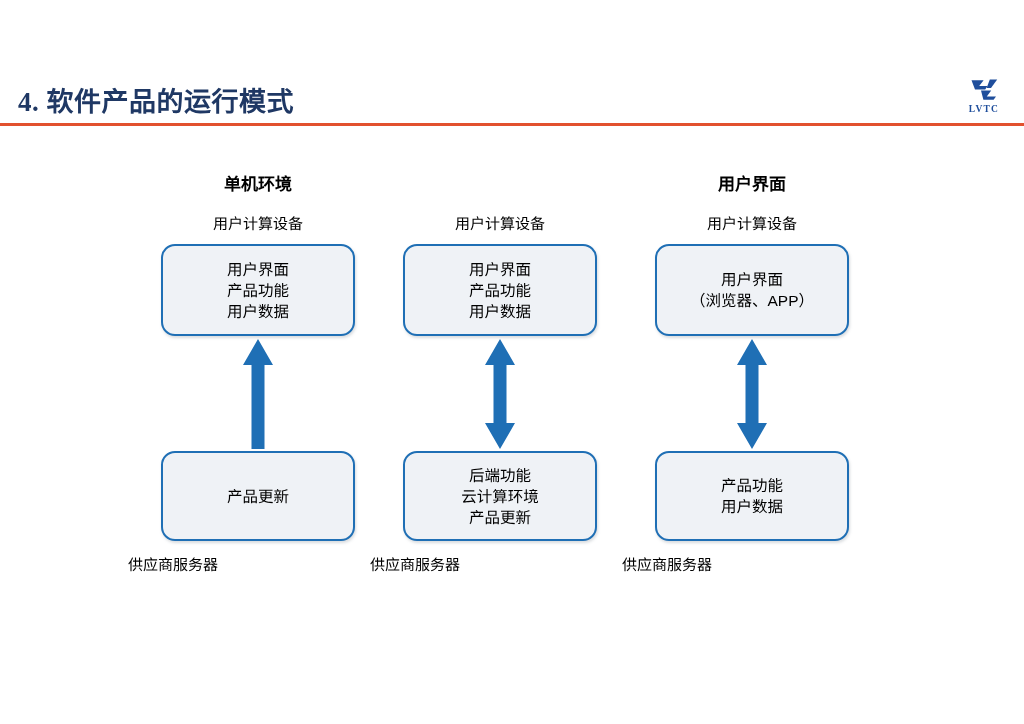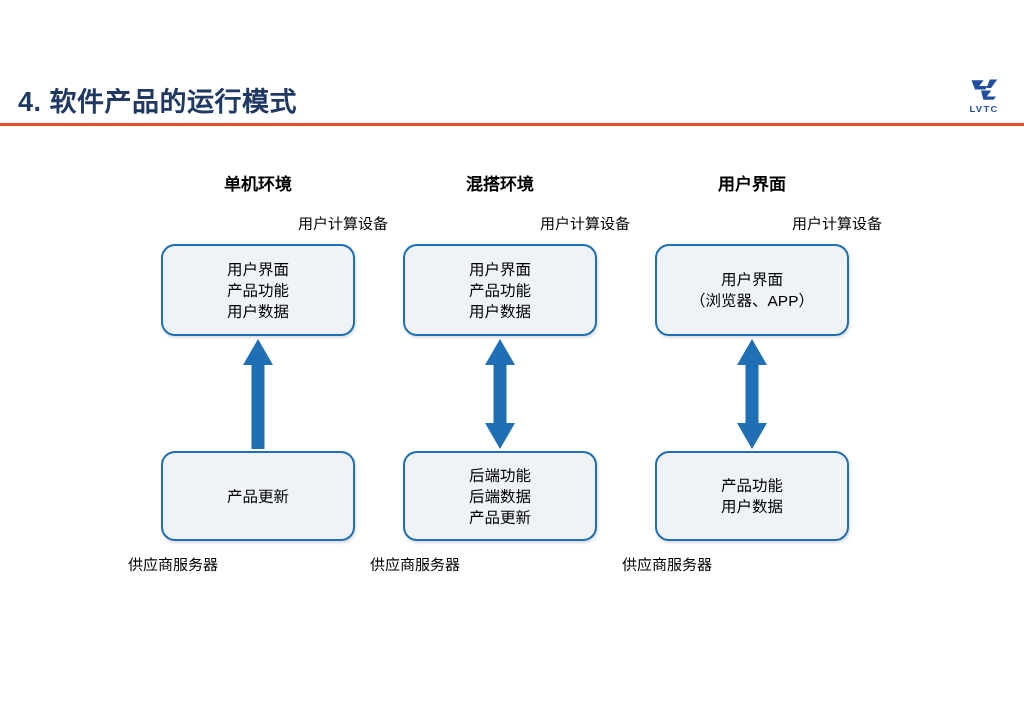--- a/index.html
+++ b/index.html
@@ -13,21 +13,21 @@
     position: relative;
     overflow: hidden;
     font-family: "Liberation Sans", "DejaVu Sans", sans-serif;
     color: #000000;
   }
 
   
   #slide-header {
     position: absolute;
     left: 0; top: 0;
-    width: 1024px; height: 130px;
+    width: 1024px; height: 130px; font-family: Liberation Serif, serif;
   }
   #page-title {
     position: absolute;
     left: 18px;
     top: 80px;
     font-size: 27px;
     font-weight: bold;
     color: #1F3864;
     letter-spacing: 0.5px;
     white-space: nowrap;
@@ -94,21 +94,21 @@
     font-size: 17px;
     font-weight: bold;
     color: #000000;
     white-space: nowrap;
   }
   .col-top-label {
     position: absolute;
     top: 82px;
     left: 0;
     width: 260px;
-    text-align: right;
+    text-align: center;
     font-size: 15px;
     color: #000000;
   }
   .col-bottom-label {
     position: absolute;
     top: 423px;
     left: 0;
     width: 260px;
     font-size: 15px;
     color: #000000;
@@ -188,38 +188,37 @@
     </div>
 
     <div class="node-box bottom">
       <div class="node-line">产品更新</div>
     </div>
 
     <div class="col-bottom-label">供应商服务器</div>
   </div>
 
   <div class="column col-1">
-    <div class="col-title">混搭环境</div>
     <div class="col-top-label">用户计算设备</div>
 
     <div class="node-box top">
       <div class="node-line">用户界面</div>
       <div class="node-line">产品功能</div>
       <div class="node-line">用户数据</div>
     </div>
 
     <div class="arrow-slot">
       <svg class="arrow-svg" width="44" height="112" viewBox="0 0 44 112">
         <path d="M22 1 L37 27 H28.5 V85 H37 L22 111 L7 85 H15.5 V27 H7 Z" fill="#1F6FB5"></path>
       </svg>
     </div>
 
     <div class="node-box bottom">
       <div class="node-line">后端功能</div>
-      <div class="node-line">后端数据</div>
+      <div class="node-line">云计算环境</div>
       <div class="node-line">产品更新</div>
     </div>
 
     <div class="col-bottom-label">供应商服务器</div>
   </div>
 
   <div class="column col-2">
     <div class="col-title">用户界面</div>
     <div class="col-top-label">用户计算设备</div>
 

